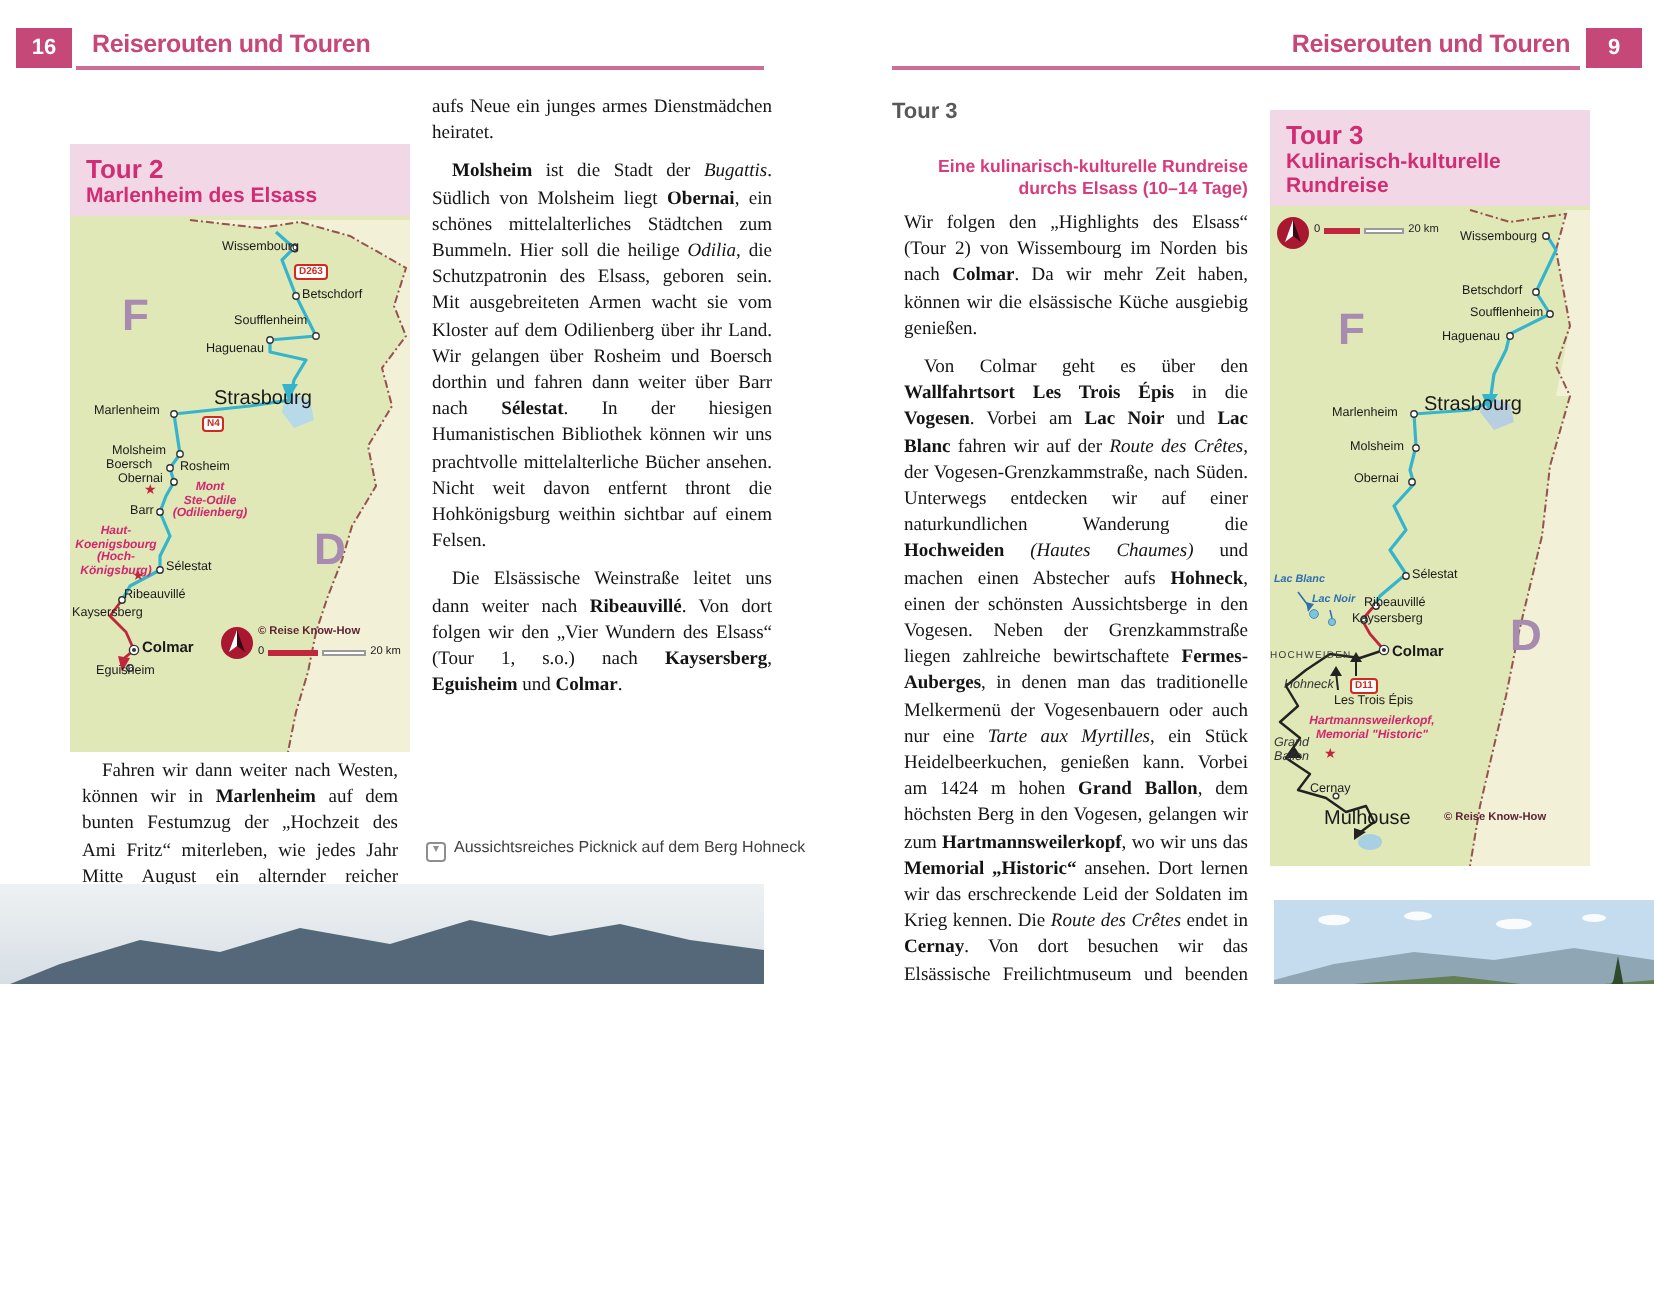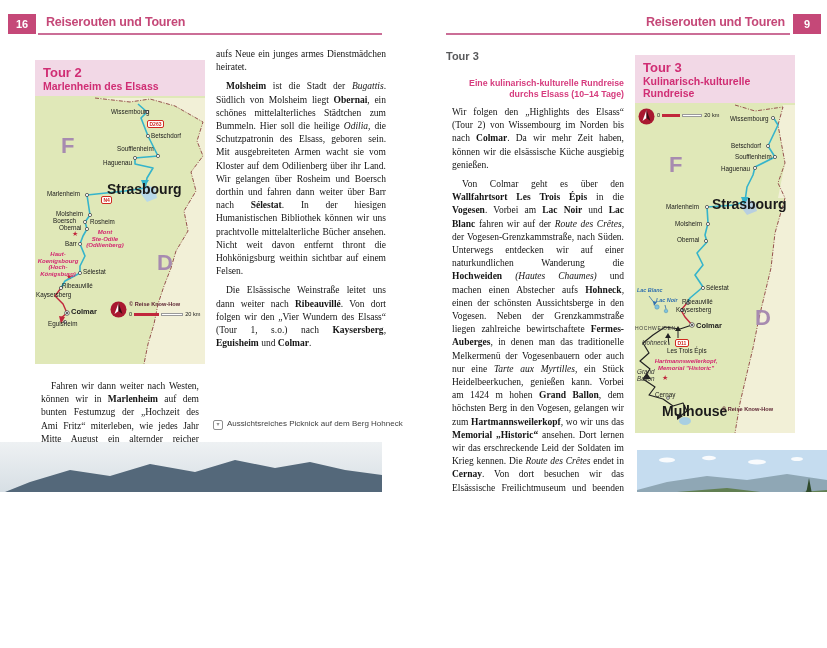--- a/index.html
+++ b/index.html
@@ -13,21 +13,21 @@
   
   .tourbox{position:absolute;background:#e0e8b8;}
   .boxhead{background:#f2d8e6;padding:5px 8px 4px 8px;}
   .boxtitle{font:bold 13px "Liberation Sans",sans-serif;color:#d02d74;line-height:15px;}
   .boxsub{font:bold 10.5px "Liberation Sans",sans-serif;color:#d02d74;line-height:12px;}
   .boxmap{position:relative;overflow:hidden;}
   .boxmap svg.art{position:absolute;left:0;top:0;}
   
   .ml{position:absolute;font:6.3px "Liberation Sans",sans-serif;color:#1a1a1a;
       white-space:pre-line;line-height:1.1;z-index:3;}
-  .ml.big{font-weight:bold;font-size:14px;}
+  .ml.big{font-weight:normal;font-size:10px;}
   .ml.mid{font-weight:bold;font-size:7.5px;}
   .ml.mag{color:#d2266f;font-weight:bold;font-style:italic;font-size:6px;text-align:center;line-height:6.6px;}
   .ml.ctry{font-size:22px;font-weight:bold;color:#a78bb0;}
   .ml.lake{color:#2f6fae;font-style:italic;font-size:5.4px;font-weight:bold;}
   .ml.caps{font-size:5px;letter-spacing:.6px;color:#3a3a3a;}
   .ml.it{font-style:italic;color:#333;}
   .ml.copyr{font-size:5.6px;font-weight:bold;color:#5d2433;}
   .roadsign{position:absolute;font:bold 5px "Liberation Sans",sans-serif;color:#cf2920;background:#fff;
             border:1px solid #cf2920;border-radius:2px;padding:0 1.5px;line-height:6px;z-index:3;}
   .star{position:absolute;color:#c1273c;font-size:7px;line-height:7px;z-index:3;}
@@ -55,21 +55,21 @@
 </style>
 </head>
 <body>
 
 <div class="spread">
 
   <div class="numbox" style="left:8px;top:14px;">16</div>
   <div class="htitle" style="left:46px;top:15px;">Reiserouten und Touren</div>
   <div class="hrule" style="left:38px;top:33px;width:344px;"></div>
 
-  <div class="tourbox" style="left:35px;top:60px;width:170px;">
+  <div class="tourbox" style="left:35px;top:72px;width:170px;">
     <div class="boxhead">
       <div class="boxtitle">Tour 2</div>
       <div class="boxsub">Marlenheim des Elsass</div>
     </div>
     <div class="boxmap" style="width:170px;height:268px;">
       <svg class="art" width="170" height="268" viewBox="0 0 170 268">
         <rect x="0" y="0" width="170" height="268" fill="#e0e8b8"></rect>
         <path d="M60,2 L95,6 L115,3 L140,10 L168,26 L162,45 L168,60 L156,76 L161,95 L149,115 L153,135 L141,155 L136,172 L129,190 L123,208 L119,228 L113,248 L109,268 L170,268 L170,2 Z" fill="#f2f0d7"></path>
         <path d="M60,2 L95,6 L115,3 L140,10 L168,26 L162,45 L168,60 L156,76 L161,95 L149,115 L153,135 L141,155 L136,172 L129,190 L123,208 L119,228 L113,248 L109,268" fill="none" stroke="#96524e" stroke-width="1" stroke-dasharray="4 1.5 1 1.5"></path>
         <path d="M108,88 L120,92 L122,102 L112,106 L106,98 Z" fill="#b8d9e8"></path>

